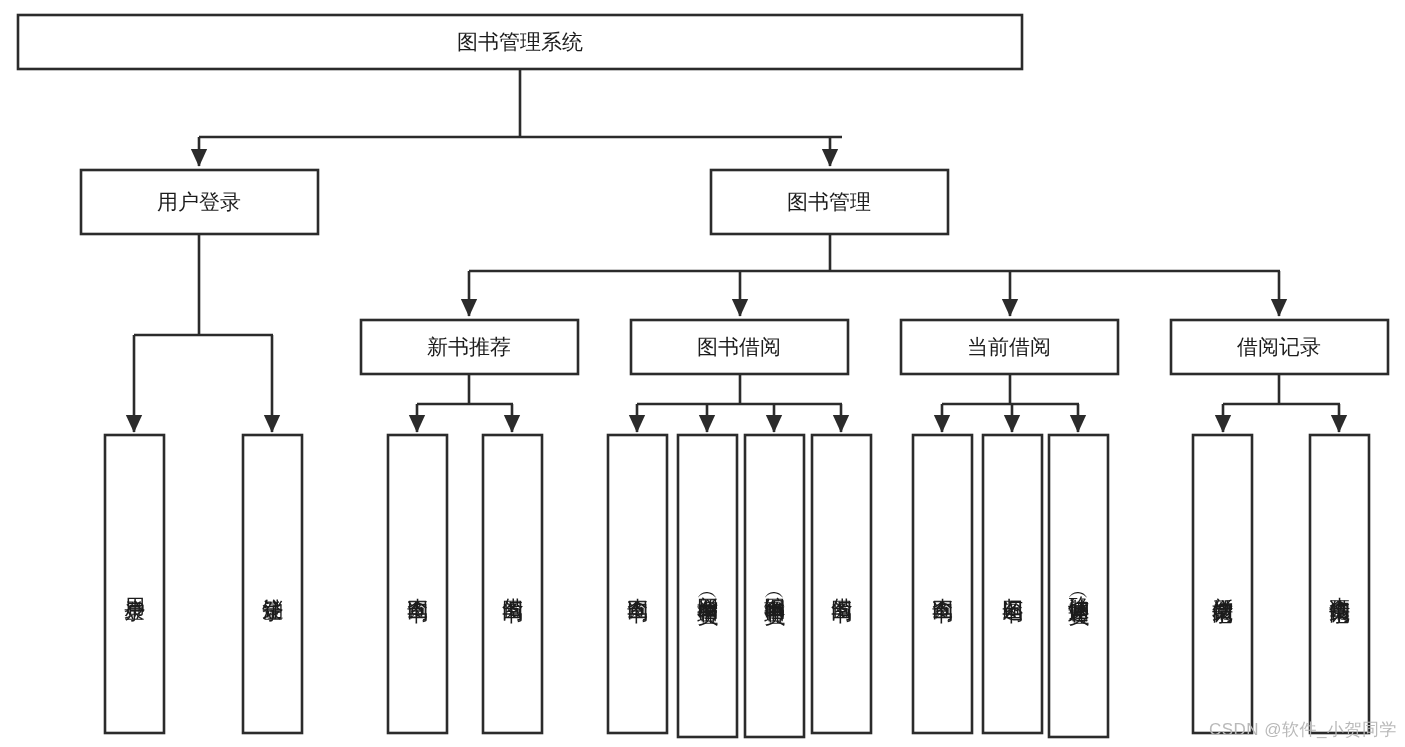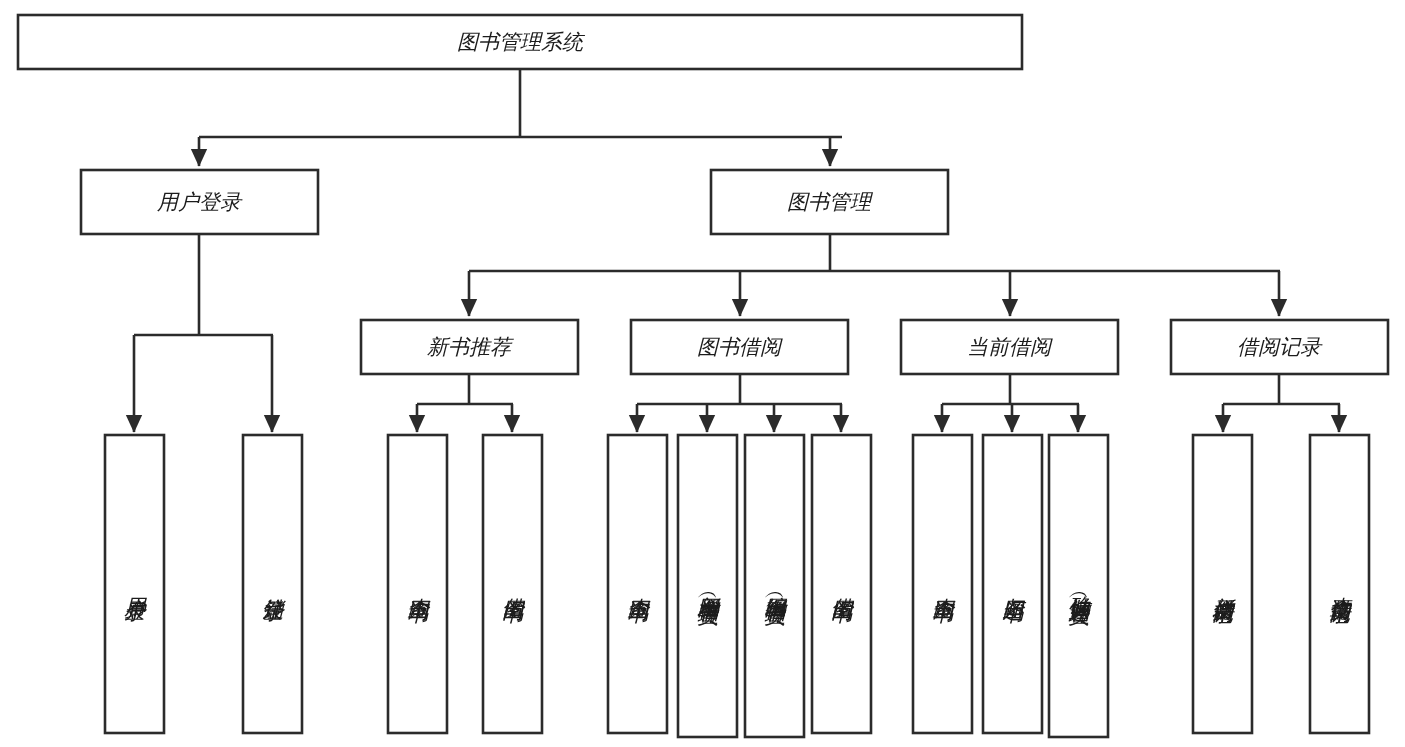--- a/index.html
+++ b/index.html
@@ -11,21 +11,20 @@
     width: 1405px;
     height: 747px;
     font-family: "Liberation Sans", sans-serif;
     overflow: hidden;
   }
   #diagram-root {
     position: relative;
     width: 1405px;
     height: 747px;
     background: #ffffff;
-    font-style: italic;
   }
   svg#tree-svg {
     position: absolute;
     left: 0;
     top: 0;
     width: 1405px;
     height: 747px;
   }
   .node-box {
     fill: #ffffff;
@@ -194,13 +193,14 @@
   <div class="vert-text-wrap" style="left:745px; top:435px; width:59px; height:302px;">编辑图书（管理员）</div>
   <div class="vert-text-wrap" style="left:812px; top:435px; width:59px; height:298px;">借阅图书</div>
 
   <div class="vert-text-wrap" style="left:913px; top:435px; width:59px; height:298px;">查询图书</div>
   <div class="vert-text-wrap" style="left:983px; top:435px; width:59px; height:298px;">归还图书</div>
   <div class="vert-text-wrap" style="left:1049px; top:435px; width:59px; height:302px;">确认归还（管理员）</div>
 
   <div class="vert-text-wrap" style="left:1193px; top:435px; width:59px; height:298px;">新增借阅记录</div>
   <div class="vert-text-wrap" style="left:1310px; top:435px; width:59px; height:298px;">查询借阅记录</div>
 
+  <div class="watermark">CSDN @软件_小贺同学</div>
 </div>
 
 </body></html>

